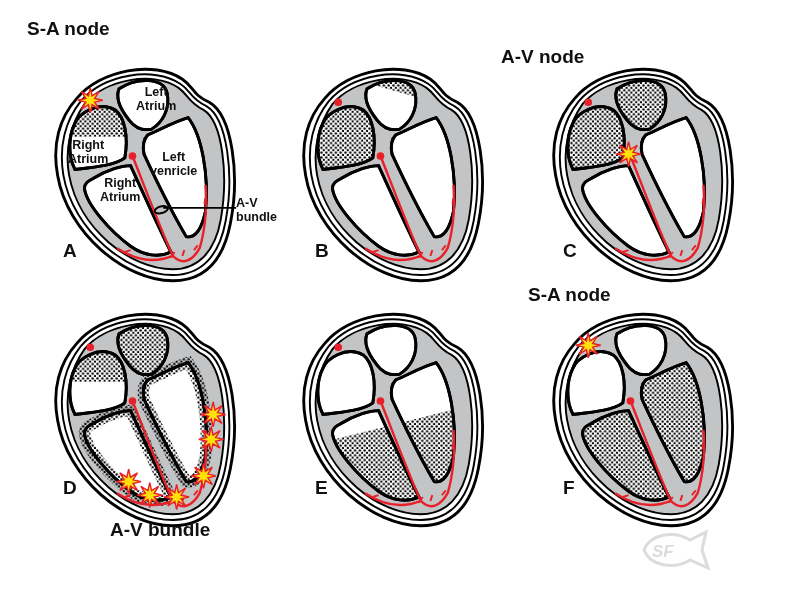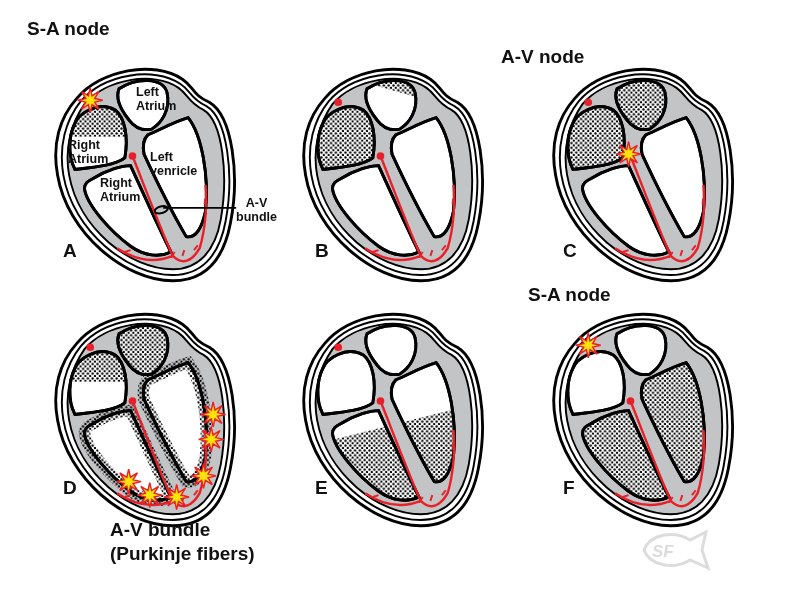--- a/index.html
+++ b/index.html
@@ -3,21 +3,21 @@
 <meta charset="utf-8">
 <style>
   html, body { margin: 0; padding: 0; background: #ffffff; }
   body { width: 792px; height: 612px; position: relative; overflow: hidden;
          font-family: "Liberation Sans", sans-serif; }
   #stage { position: absolute; left: 0; top: 0; width: 732px; height: 612px; }
   .lbl { position: absolute; font-weight: bold; color: #111; white-space: nowrap;
          font-family: "Liberation Sans", sans-serif; }
   .title { font-size: 19px; }
   .panel-letter { font-size: 19px; }
-  .inlabel { font-size: 12.5px; line-height: 14px; }
+  .inlabel { font-size: 12.5px; line-height: 14px; text-align: center; }
   .caption { font-size: 19px; line-height: 24px; }
   svg text { font-family: "Liberation Sans", sans-serif; }
 </style>
 </head>
 <body>
 
 <svg id="defs-svg" width="0" height="0" style="position:absolute">
   <defs>
     <pattern id="dots" width="5" height="5" patternUnits="userSpaceOnUse">
       <circle cx="1.5" cy="1.5" r="1.25" fill="#000"></circle>
@@ -155,21 +155,20 @@
         <path d="M106.0 185.0L107.9 193.4L115.2 188.8L110.6 196.1L119.0 198.0L110.6 199.9L115.2 207.2L107.9 202.6L106.0 211.0L104.1 202.6L96.8 207.2L101.4 199.9L93.0 198.0L101.4 196.1L96.8 188.8L104.1 193.4Z" fill="#ffe20a" stroke="#e8202a" stroke-width="1.5"></path>
         <path d="M134.0 187.0L135.9 195.4L143.2 190.8L138.6 198.1L147.0 200.0L138.6 201.9L143.2 209.2L135.9 204.6L134.0 213.0L132.1 204.6L124.8 209.2L129.4 201.9L121.0 200.0L129.4 198.1L124.8 190.8L132.1 195.4Z" fill="#ffe20a" stroke="#e8202a" stroke-width="1.5"></path>
         <path d="M162.0 165.0L163.9 173.4L171.2 168.8L166.6 176.1L175.0 178.0L166.6 179.9L171.2 187.2L163.9 182.6L162.0 191.0L160.1 182.6L152.8 187.2L157.4 179.9L149.0 178.0L157.4 176.1L152.8 168.8L160.1 173.4Z" fill="#ffe20a" stroke="#e8202a" stroke-width="1.5"></path>
         <path d="M170.0 127.0L171.9 135.4L179.2 130.8L174.6 138.1L183.0 140.0L174.6 141.9L179.2 149.2L171.9 144.6L170.0 153.0L168.1 144.6L160.8 149.2L165.4 141.9L157.0 140.0L165.4 138.1L160.8 130.8L168.1 135.4Z" fill="#ffe20a" stroke="#e8202a" stroke-width="1.5"></path>
         <path d="M172.0 101.0L173.9 109.4L181.2 104.8L176.6 112.1L185.0 114.0L176.6 115.9L181.2 123.2L173.9 118.6L172.0 127.0L170.1 118.6L162.8 123.2L167.4 115.9L159.0 114.0L167.4 112.1L162.8 104.8L170.1 109.4Z" fill="#ffe20a" stroke="#e8202a" stroke-width="1.5"></path>
       </g>
     </svg>
   <div class="lbl panel-letter" style="left:63px;top:477px">D</div>
   <div class="lbl caption" style="left:110px;top:518px">
     <div>A-V bundle</div>
-    <div>(Purkinje fibers)</div>
   </div>
 
   <svg id="heart-4" class="heart" style="position:absolute;left:296px;top:305px" width="200" height="230">
       <g transform="translate(0,0) scale(0.96)">
         <path d="M30 40 C55 10 110 0 140 20 C152 28 150 36 168 44 C192 58 200 120 190 170 C182 212 160 230 130 230 C80 230 20 180 10 120 C4 88 12 60 30 40 Z" fill="#fff" stroke="#000000" stroke-width="3"></path>
         <path d="M34 43 C58 15 110 6 138 25 C149 32 148 40 165 48 C187 61 194 120 185 168 C178 206 158 224 130 224 C83 224 26 178 16 120 C11 90 18 63 34 43 Z" fill="#fff" stroke="#000000" stroke-width="2"></path>
         <path d="M38 46 C60 20 110 11 136 29 C146 36 146 44 162 52 C182 64 188 120 180 166 C174 200 156 218 130 218 C86 218 32 176 22 120 C17 92 24 66 38 46 Z" fill="#c3c4c6" stroke="#000000" stroke-width="2"></path>
         <path d="M28 66 C32 56 52 42 70 52 C80 60 84 80 80 102 C70 110 46 112 28 114 C20 98 22 78 28 66 Z" fill="#fff" stroke="#000000" stroke-width="3"></path>
         <path d="M28 66 C32 56 52 42 70 52 C80 60 84 80 80 102 C70 110 46 112 28 114 C20 98 22 78 28 66 Z" fill="none" stroke="#000000" stroke-width="3"></path>
         <path d="M74 30 C92 18 120 18 124 34 C128 52 118 66 108 72 C98 74 90 70 84 62 C76 52 70 40 74 30 Z" fill="#fff" stroke="#000000" stroke-width="3"></path>
@@ -229,20 +228,20 @@
   <div class="lbl panel-letter" style="left:563px;top:477px">F</div>
 
   <div class="lbl inlabel" style="left:136px;top:85px"><span style="white-space:pre">Left
 Atrium</span></div>
   <div class="lbl inlabel" style="left:68px;top:138px"><span style="white-space:pre">Right
 Atrium</span></div>
   <div class="lbl inlabel" style="left:150px;top:150px"><span style="white-space:pre">Left
 venricle</span></div>
   <div class="lbl inlabel" style="left:100px;top:176px"><span style="white-space:pre">Right
 Atrium</span></div>
-  <div class="lbl inlabel" style="left:236px;top:196px;text-align:center"><span style="white-space:pre">A-V
+  <div class="lbl inlabel" style="left:236px;top:196px;text-align:left"><span style="white-space:pre">A-V
 bundle</span></div>
 
   <svg style="position:absolute;left:640px;top:528px" width="78" height="44" viewBox="0 0 78 44">
     <path d="M4 22 C10 6 34 2 50 12 L66 4 L62 22 L68 40 L50 32 C34 42 10 38 4 22 Z" fill="none" stroke="#dcdcdc" stroke-width="3"></path>
     <text x="12" y="29" font-size="17" font-weight="bold" fill="#dcdcdc" font-style="italic">SF</text>
   </svg>
 </div>
 
 </body></html>

